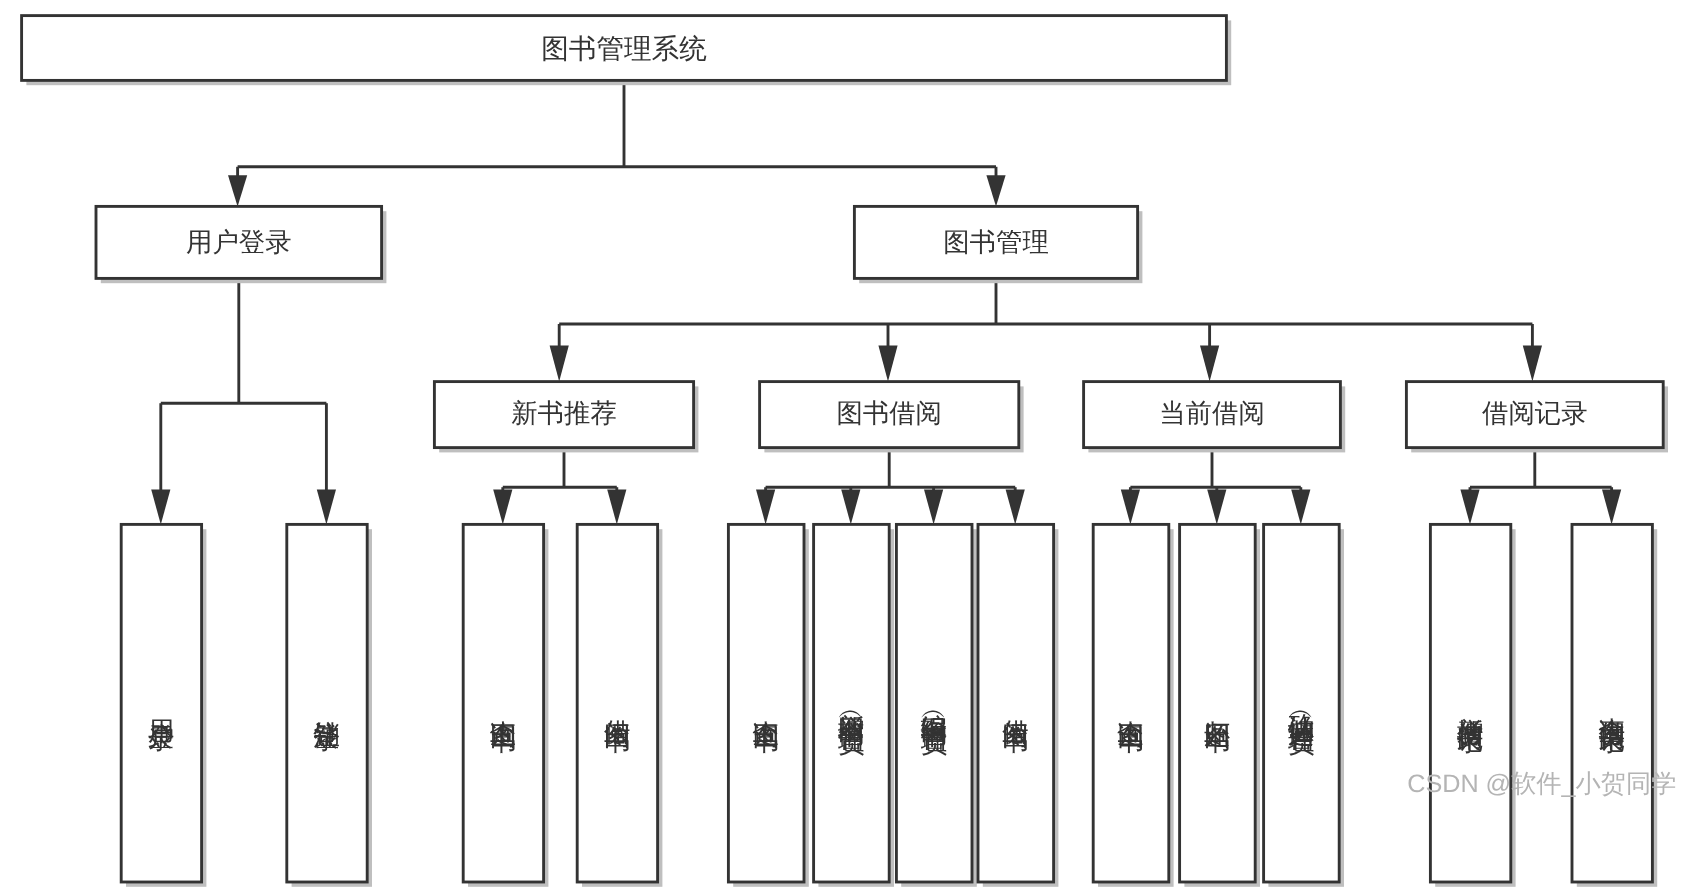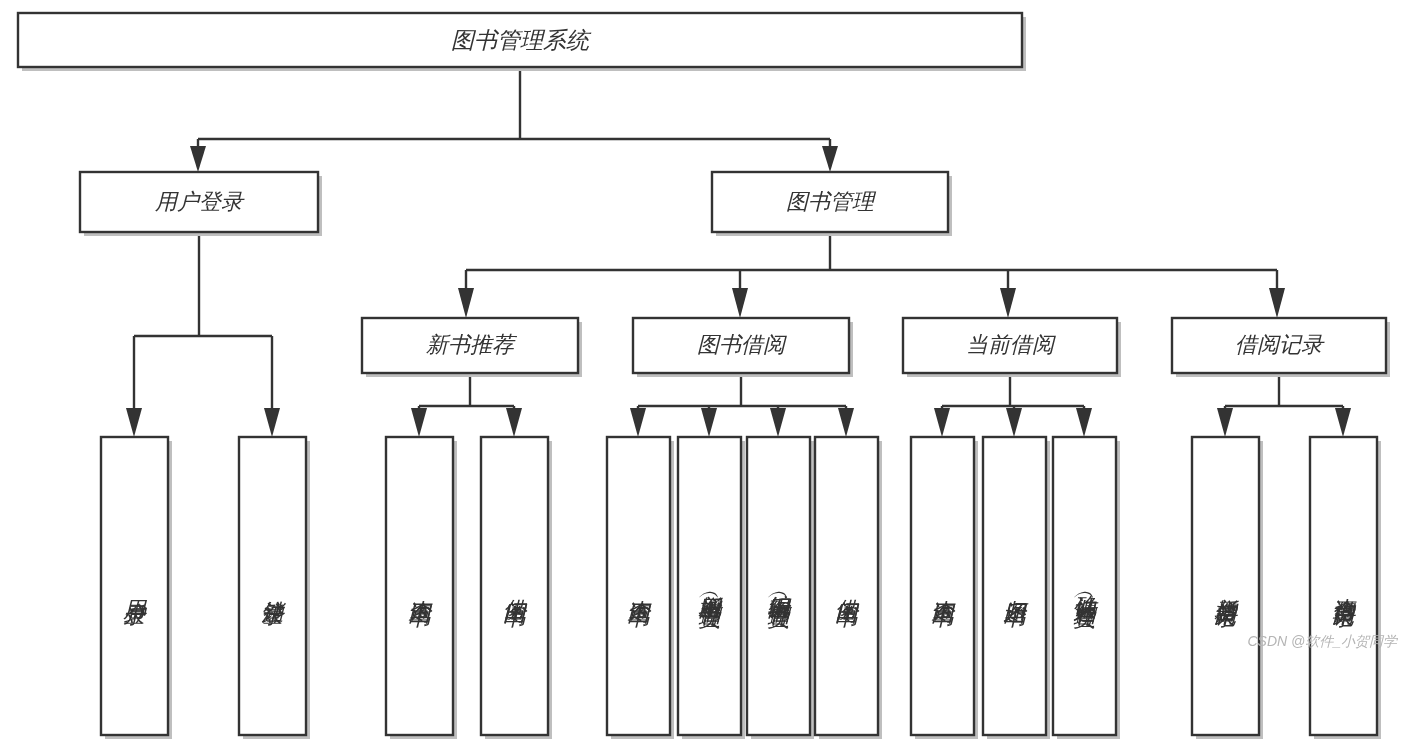--- a/index.html
+++ b/index.html
@@ -12,21 +12,20 @@
     width: 1405px;
     height: 747px;
     font-family: "Liberation Sans", "DejaVu Sans", sans-serif;
     overflow: hidden;
     position: relative;
   }
   #diagram-root {
     position: relative;
     width: 1405px;
     height: 667px;
-    font-style: italic;
   }
   svg.diagram-canvas {
     position: absolute;
     left: 0;
     top: 0;
     width: 1405px;
     height: 747px;
     display: block;
   }
   
@@ -79,23 +78,23 @@
     align-items: center;
     justify-content: center;
     text-align: center;
     white-space: nowrap;
     pointer-events: none;
     user-select: none;
   }
   .watermark {
     position: absolute;
     right: 8px;
-    bottom: 16px;
-    font-family: "Liberation Sans", "DejaVu Sans", sans-serif;
-    font-size: 14px;
+    bottom: 0;
+    font-family: "Liberation Sans", "DejaVu Sans", sans-serif;
+    font-size: 21px;
     color: #b4b4b4;
     white-space: nowrap;
     user-select: none;
     margin-top: 28px;
   }
 </style>
 </head>
 <body>
 
 <div id="diagram-root">

